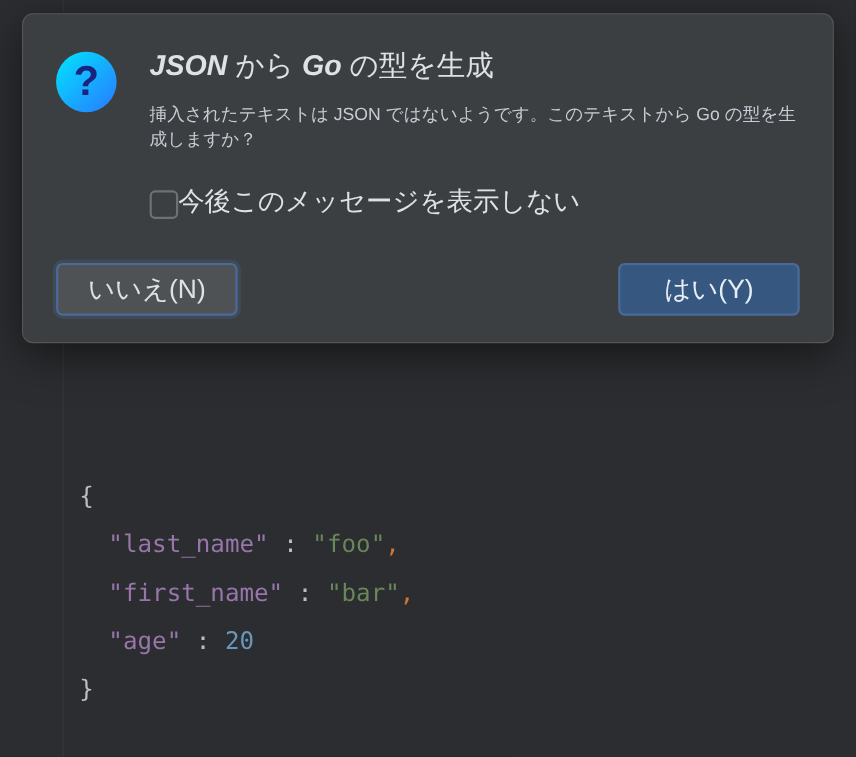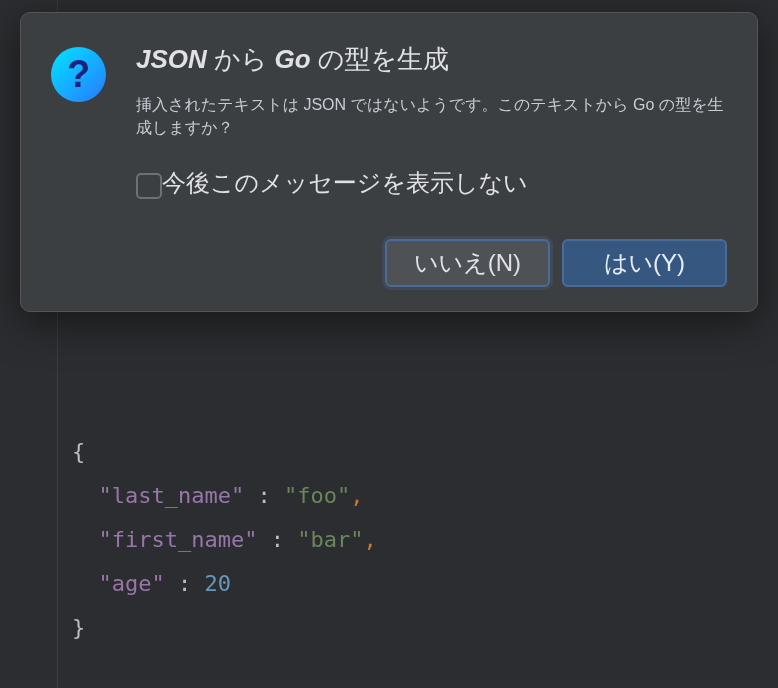--- a/index.html
+++ b/index.html
@@ -120,21 +120,21 @@
       background: transparent;
       cursor: pointer;
       flex-shrink: 0;
     }
     .checkbox-label {
       font-size: 24px;
       color: #dfe1e5;
     }
     .dialog-buttons {
       display: flex;
-      justify-content: flex-end;
+      justify-content: space-between;
       gap: 12px;
       margin-top: 32px;
     }
     .btn {
       min-width: 165px;
       height: 48px;
       border-radius: 6px;
       font-size: 24px;
       display: flex;
       align-items: center;

